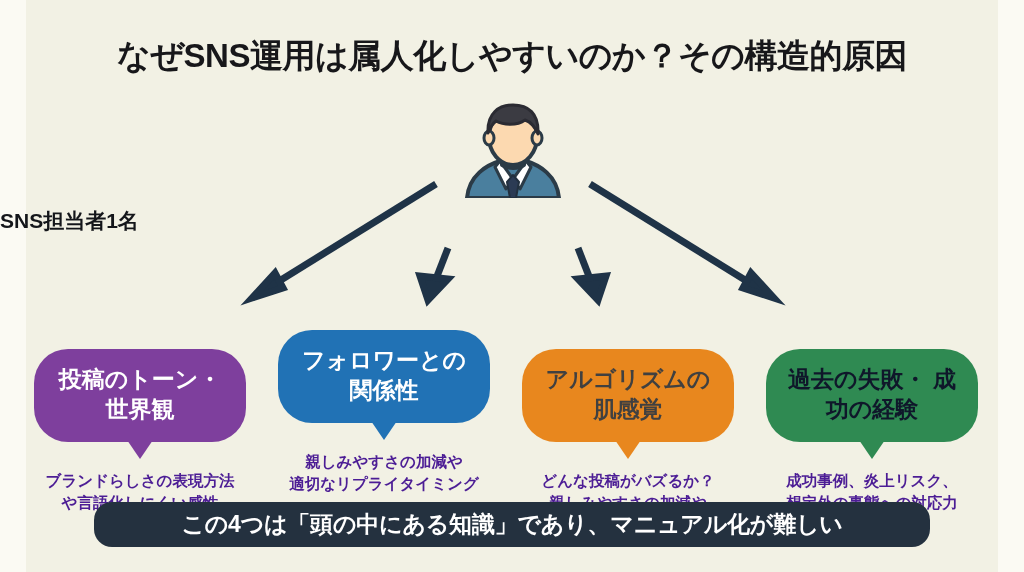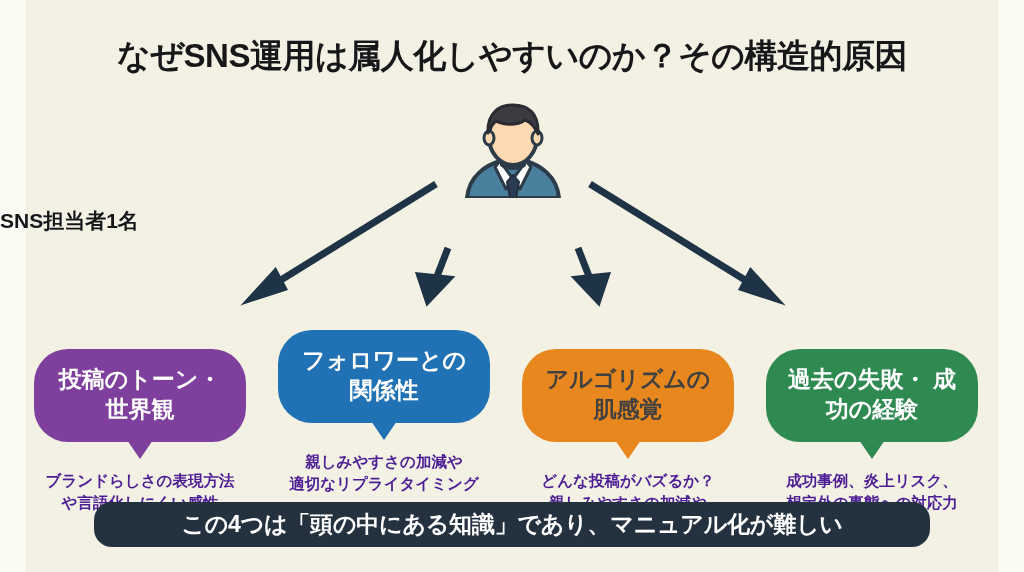--- a/index.html
+++ b/index.html
@@ -227,21 +227,21 @@
     <div class="bubble" style="background: rgb(232, 135, 30); color: rgb(232, 135, 30);">
       <span class="btext" style="color: #404040;">アルゴリズムの
 肌感覚</span>
     </div>
     <div class="caption">どんな投稿がバズるか？
 親しみやすさの加減や</div>
   </div>
 
   <div class="card card4">
     <div class="bubble" style="background: rgb(47, 138, 82); color: rgb(47, 138, 82);">
-      <span class="btext" style="color: #ffffff;">過去の失敗・
+      <span class="btext" style="color: #0f172a;">過去の失敗・
 成功の経験</span>
     </div>
     <div class="caption">成功事例、炎上リスク、
 想定外の事態への対応力</div>
   </div>
 
   <div class="footer" style="background: rgb(36, 49, 63); color: rgb(255, 255, 255); border-radius: 18px;">
     <span>この4つは「頭の中にある知識」であり、マニュアル化が難しい</span>
   </div>
 

